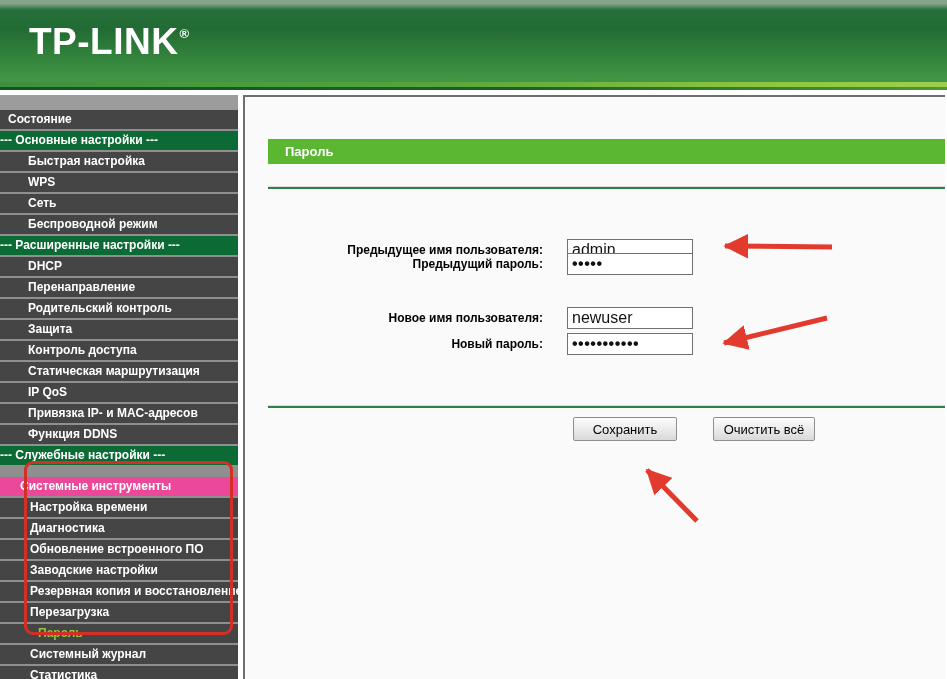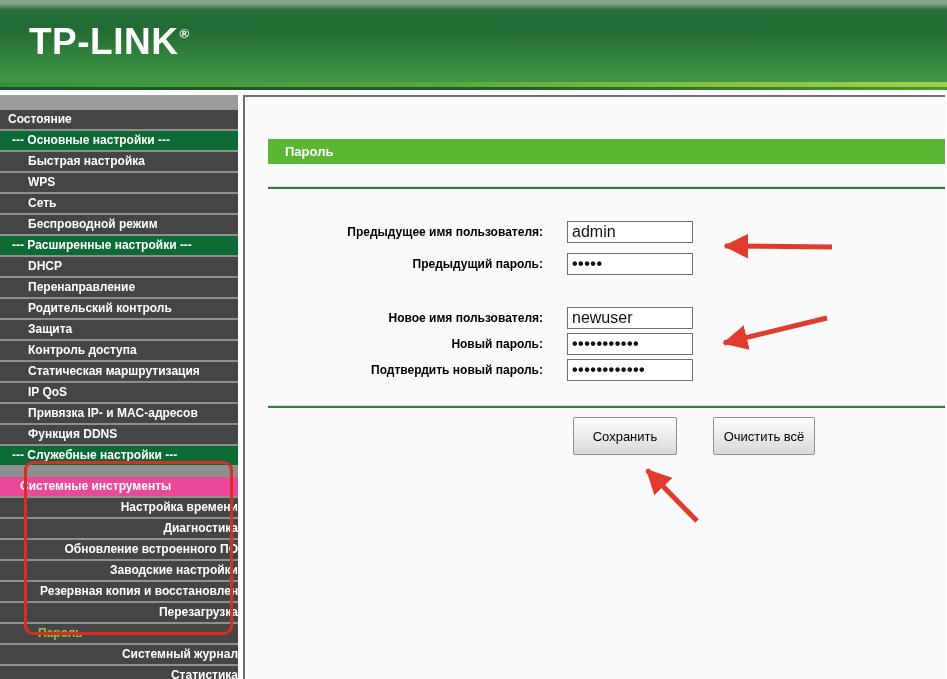--- a/index.html
+++ b/index.html
@@ -31,23 +31,23 @@
     background:#8f8f8f;overflow:hidden;
   }
   #sidebar .topstrip{height:15px;background:#9c9c9c;}
   .srow{
     height:19px;margin-bottom:2px;background:#454545;color:#ffffff;
     font-size:12px;font-weight:bold;line-height:19px;
     white-space:nowrap;overflow:hidden;cursor:pointer;
   }
   .srow.type-item{padding-left:28px;}
   .srow.type-item-first{padding-left:8px;}
-  .srow.type-section{padding-left:12px;background:#0c6b35;}
+  .srow.type-section{padding-left:0;background:#0c6b35;}
   .srow.type-highlight{padding-left:20px;background:#ec4899;margin-top:12px;}
-  .srow.type-subitem{padding-left:40px;text-align:right;}
+  .srow.type-subitem{padding-left:30px;}
   .srow.type-subitem-active{padding-left:38px;color:#8ec63f;}
   #annotation-rect{
     position:absolute;left:24px;top:366px;width:203px;height:168px;
     border:3px solid #d42f24;border-radius:9px;pointer-events:none;
   }
   
   #main{
     position:absolute;left:243px;top:95px;width:702px;height:584px;
     background:#fafafa;border-left:2px solid #6e6e6e;border-top:2px solid #6e6e6e;
     box-sizing:border-box;
@@ -58,37 +58,37 @@
     line-height:25px;padding-left:17px;box-sizing:border-box;
   }
   .green-divider{
     position:absolute;left:23px;right:0;height:2px;
     background:#2f7f48;border-top:1px solid #dedede;
   }
   #divider-top{top:89px;}
   #divider-bottom{top:308px;}
   #form-rows{position:absolute;left:0;top:0;right:0;bottom:0;}
   .form-row{position:absolute;left:0;width:100%;height:22px;}
-  .form-row:nth-of-type(1){top:124px;}
+  .form-row:nth-of-type(1){top:142px;}
   .form-row:nth-of-type(2){top:156px;}
   .form-row:nth-of-type(3){top:210px;padding-left:25px;}
   .form-row:nth-of-type(4){top:236px;}
   .form-row:nth-of-type(5){top:262px;}
   .form-row .flabel{
     position:absolute;left:23px;width:275px;text-align:right;
     font-size:12px;font-weight:bold;color:#000;line-height:22px;
   }
   .form-row input{
     position:absolute;left:322px;top:0;width:116px;height:20px;
     border:1px solid #707070;background:#fff;font-size:16px;
     padding:0 4px;font-family:"Liberation Sans",sans-serif;color:#111;
   }
   .form-row input.masked{font-weight:bold;letter-spacing:0.5px;}
   .btn{
-    position:absolute;top:320px;height:38px;
+    position:absolute;top:320px;height:24px;
     background:linear-gradient(#fdfdfd,#d9d9d9);
     border:1px solid #8f8f8f;border-radius:2px;
     font-size:13px;font-family:"Liberation Sans",sans-serif;color:#000;
     padding:0;cursor:pointer;
   }
   #save-btn{left:328px;width:104px;}
   #clear-btn{left:468px;width:102px;}
   #arrows-svg{position:absolute;left:0;top:0;width:700px;height:580px;pointer-events:none;}
   #arrows-svg line{stroke:#e23b2e;stroke-width:5;}
 </style>
@@ -205,24 +205,20 @@
     <span class="flabel">Предыдущий пароль:</span>
     <input type="text" readonly="" class="masked" value="•••••" style="">
   </div>
       <div class="form-row">
     <span class="flabel">Новое имя пользователя:</span>
     <input type="text" readonly="" value="newuser" style="">
   </div>
       <div class="form-row">
     <span class="flabel">Новый пароль:</span>
     <input type="text" readonly="" class="masked" value="•••••••••••" style="">
-  </div>
-      <div class="form-row">
-    <span class="flabel">Подтвердить новый пароль:</span>
-    <input type="text" readonly="" class="masked" value="••••••••••••" style="">
   </div>
     </div>
 
   <div id="divider-bottom" class="green-divider"></div>
 
   <button id="save-btn" class="btn">Сохранить</button>
   <button id="clear-btn" class="btn">Очистить всё</button>
 
   <svg id="arrows-svg" xmlns="http://www.w3.org/2000/svg">
     <defs>

